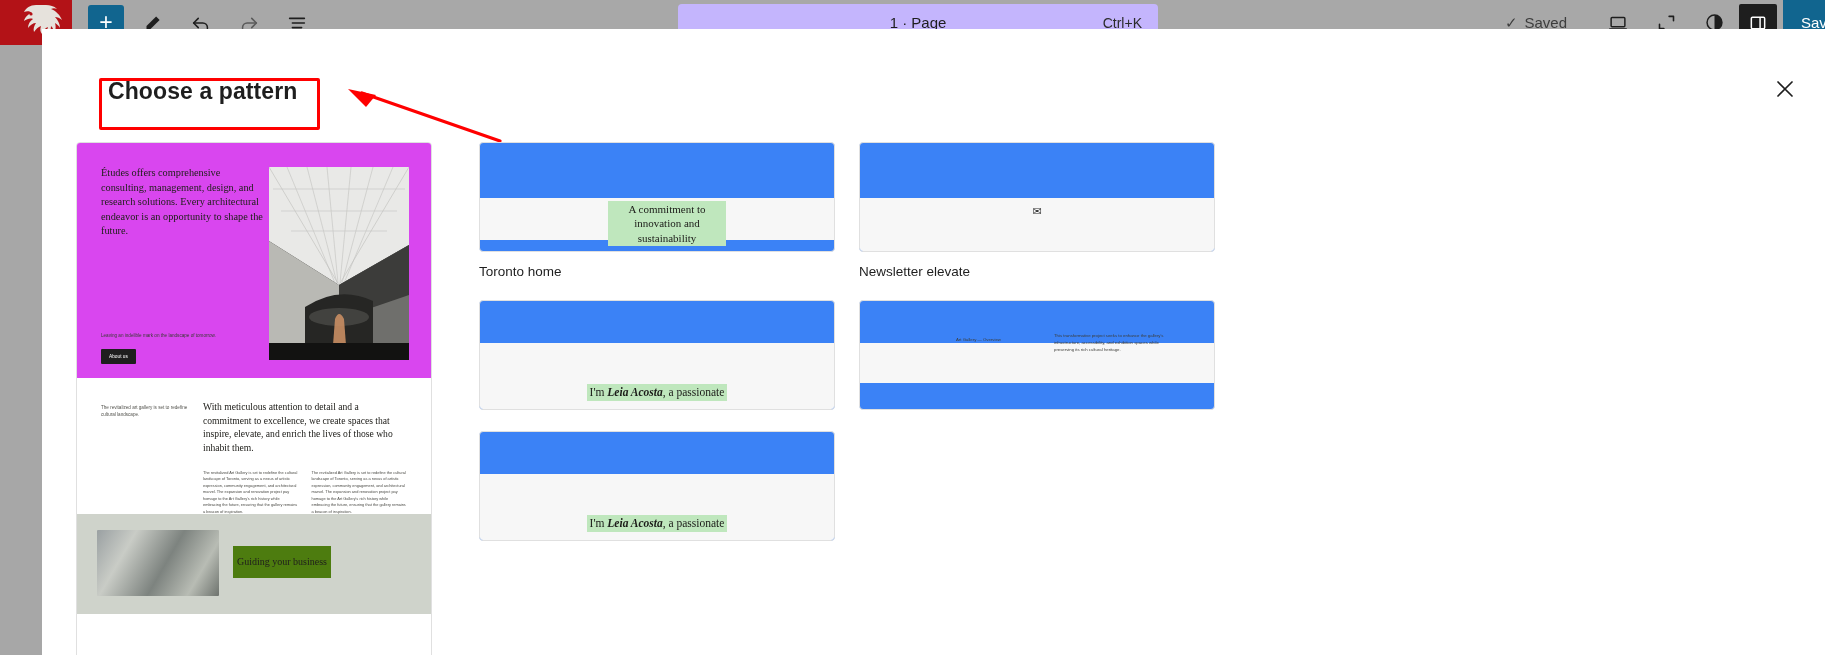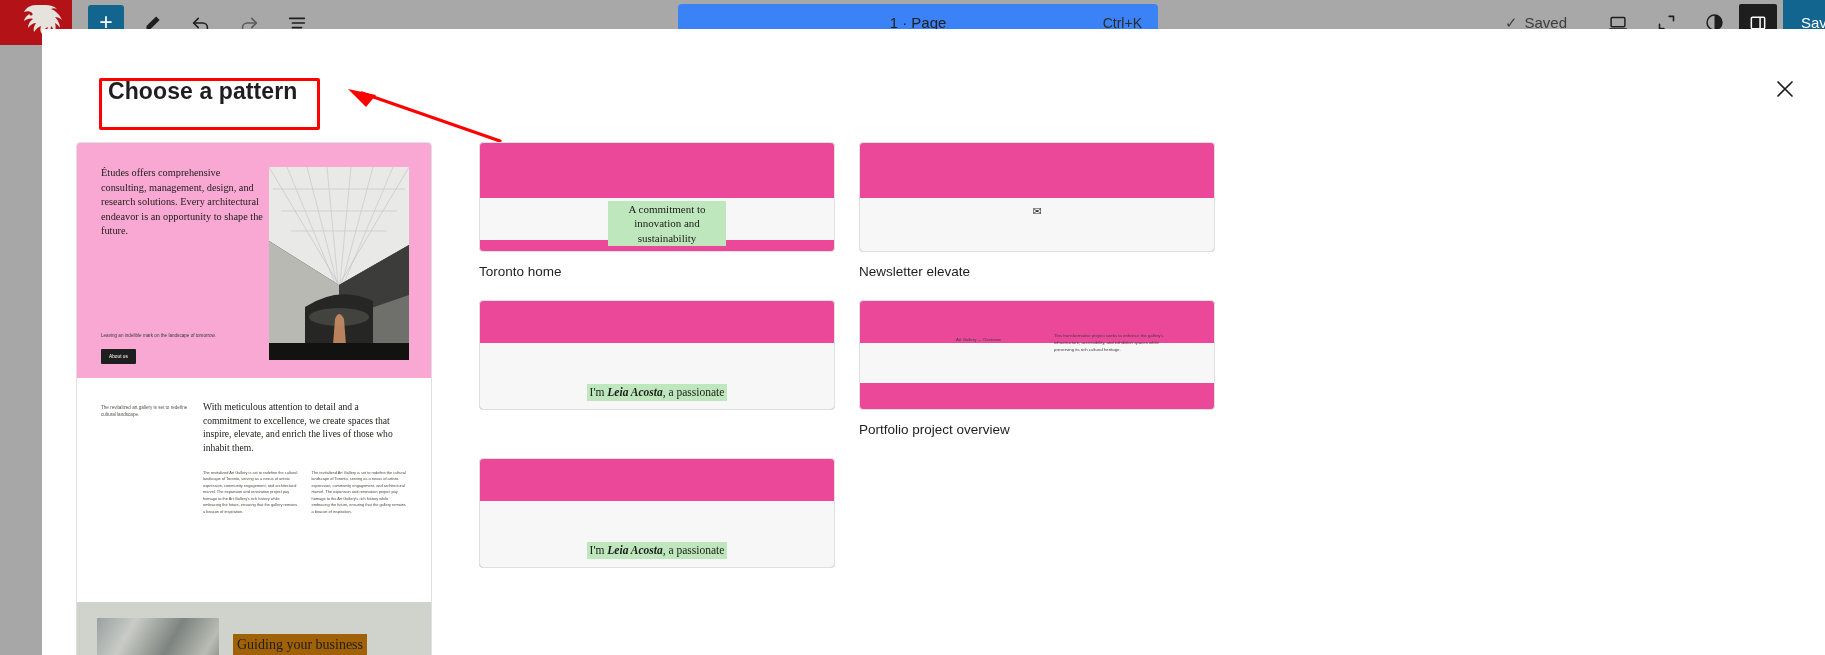--- a/index.html
+++ b/index.html
@@ -36,21 +36,21 @@
     width: 38px; height: 38px; margin-left: 10px;
     display: flex; align-items: center; justify-content: center;
     color: #1e1e1e;
   }
   .tb-btn.dim { color: #5a5a5a; }
   .tb-btn svg { display: block; }
 
   .cmd-bar {
     position: absolute; left: 678px; top: 4px;
     width: 480px; height: 37px;
-    background: #3b82f6;
+    background: #c4b5fd;
     border-radius: 4px;
     display: flex; align-items: center; justify-content: center;
     gap: 0;
   }
   .cmd-label {
     font-size: 15px; color: #1e1e1e;
     position: absolute; left: 50%; transform: translateX(-50%);
   }
   .cmd-shortcut {
     position: absolute; right: 16px;
@@ -137,21 +137,21 @@
   }
   .preview-frame {
     width: 356px; height: 520px;
     border: 1px solid #e0e0e0;
     border-radius: 4px;
     overflow: hidden;
     background: #fff;
   }
   
   .pv-hero {
-    background: #f9a8d4;
+    background: #d946ef;
     height: 235px;
     display: flex;
     position: relative;
     padding: 23px 0 0 24px;
   }
   .pv-hero-text {
     width: 165px;
     font-family: "Liberation Serif", serif;
     font-size: 10.3px; line-height: 1.42;
     color: #21201c;
@@ -175,21 +175,21 @@
     margin-top: 9px;
     display: inline-block;
     background: #1e1e1e; color: #fff;
     font-size: 4.8px; padding: 5px 8px;
     border-radius: 1px;
   }
   
   .pv-sec2 {
     background: #fff;
     padding: 22px 24px 0 24px;
-    height: 224px;
+    height: 136px;
     display: flex; gap: 14px; justify-content: space-between;
   }
   .pv-sec2-left {
     width: 88px; flex: 0 0 88px;
     font-size: 4.6px; line-height: 1.55; color: #55554f;
     padding-top: 4px;
   }
   .pv-sec2-right { flex: 1; }
   .pv-sec2-lead {
     font-family: "Liberation Serif", serif;
@@ -209,45 +209,45 @@
     position: relative;
     padding: 16px 20px;
     display: flex; align-items: flex-start; gap: 14px;
   }
   .pv-sec3-img {
     width: 122px; height: 66px;
     background: linear-gradient(120deg,#9aa0a2 0%,#c9ccc6 25%,#7d837f 55%,#b8bcb4 80%,#6e736e 100%);
     border-radius: 1px;
   }
   .pv-sec3-chip {
-    background: #a16207;
+    background: #4d7c0f;
     font-family: "Liberation Serif", serif;
-    font-size: 14px; color: #21201c;
-    padding: 2px 4px; line-height: 1.35;
+    font-size: 10px; color: #21201c;
+    padding: 9px 4px; line-height: 1.35;
     display: inline-block;
     margin-top: 16px;
   }
 
   
   .grid-col {
     flex: 1; padding: 21px 0 0 22px;
   }
   .pattern-grid {
     display: grid;
     grid-template-columns: 356px 356px;
     column-gap: 24px;
     row-gap: 0;
   }
   .pattern-cell { width: 356px; margin-bottom: 21px; }
   .pattern-thumb {
     width: 356px; height: 110px;
     border: 1px solid #e0e0e0;
     border-radius: 4px;
     overflow: hidden;
-    background: #ec4899;
+    background: #3b82f6;
     position: relative;
   }
   .pattern-label {
     margin-top: 12px;
     font-size: 13.5px; color: #1e1e1e;
   }
 
   
   .th-band {
     position: absolute; left: 0; right: 0;
@@ -471,21 +471,20 @@
             </div>
           </div>
         </div>
 
         <div class="pattern-cell">
           <div class="pattern-thumb">
             <div class="th-band" style="top:42px;height:40px;"></div>
             <div class="th-small-l">Art Gallery — Overview</div>
             <div class="th-small-r">This transformative project seeks to enhance the gallery's infrastructure, accessibility, and exhibition spaces while preserving its rich cultural heritage.</div>
           </div>
-          <div class="pattern-label">Portfolio project overview</div>
         </div>
 
         <div class="pattern-cell">
           <div class="pattern-thumb">
             <div class="th-band" style="top:42px;height:68px;"></div>
             <div style="position:absolute;left:0;right:0;top:81px;text-align:center;">
               <span class="th-hl" style="font-size:11.5px;">
                 <span>I'm </span><em class="th-italic">Leia Acosta</em><span>, a passionate</span>
               </span>
             </div>

